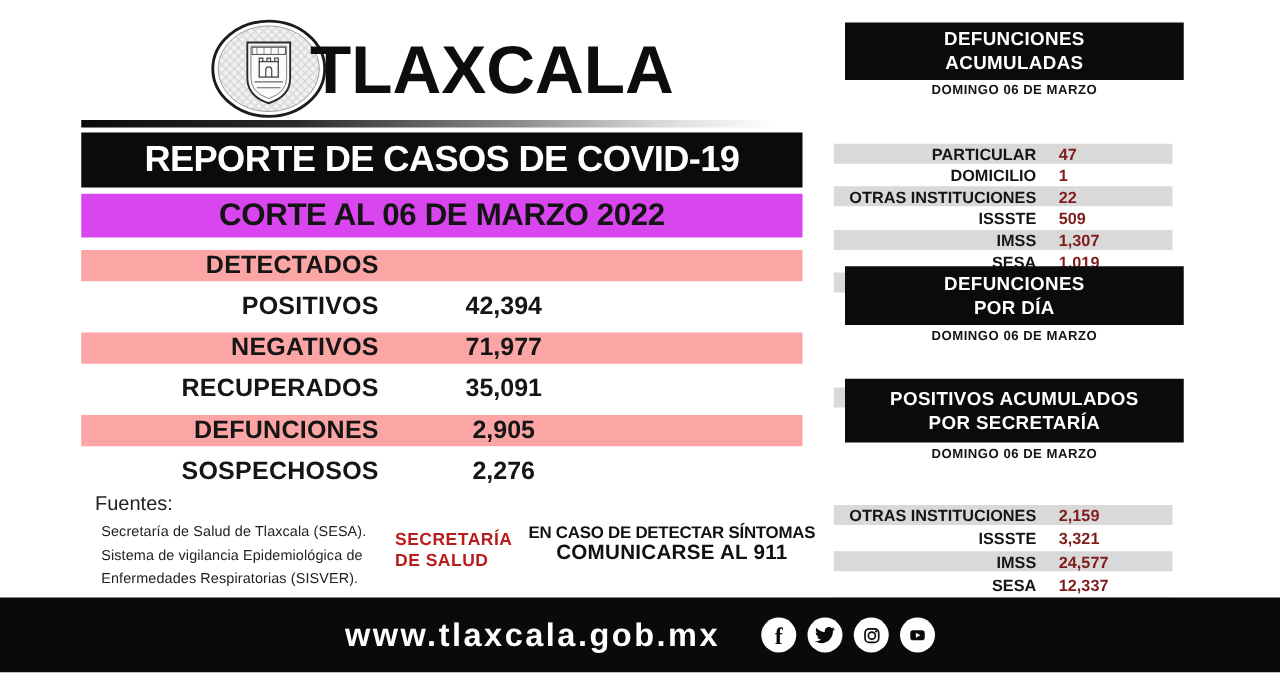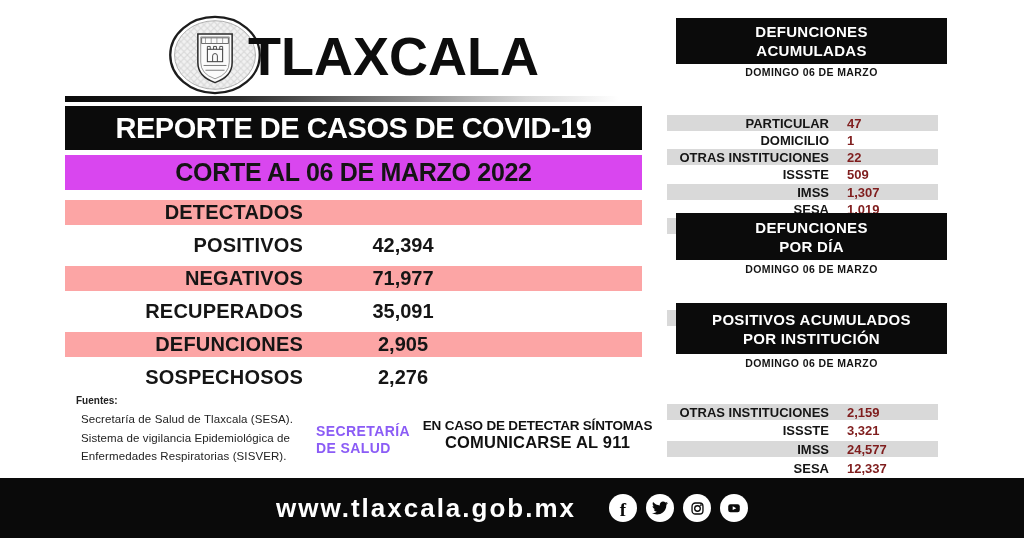--- a/index.html
+++ b/index.html
@@ -27,25 +27,25 @@
   .stat-row.gray { background:#fca5a5; }
   .stat-label { position:absolute; left:0; top:0; width:238px; height:25px;
     display:flex; align-items:center; justify-content:flex-end;
     font-size:20px; font-weight:bold; color:#151515; letter-spacing:0.2px; }
   .stat-value { position:absolute; left:272px; top:0; width:132px; height:25px;
     display:flex; align-items:center; justify-content:center;
     font-size:20px; font-weight:bold; color:#151515; }
 
   
   .sources { position:absolute; left:76px; top:395px; color:#222222; }
-  .sources .src-head { font-size:10px; font-weight:bold; margin-bottom:7px; }
+  .sources .src-head { font-size:16px; font-weight:normal; margin-bottom:7px; }
   .sources .src-line { font-size:11.5px; margin-left:5px; margin-bottom:6.5px; letter-spacing:0.1px; }
 
   .secretaria { position:absolute; left:316px; top:423px; font-size:14px; font-weight:bold;
-    color:#8b5cf6; line-height:17px; letter-spacing:0.4px; }
+    color:#b91c1c; line-height:17px; letter-spacing:0.4px; }
 
   .notice { position:absolute; left:420px; top:418px; width:235px; text-align:center; color:#111111; }
   .notice .notice-l1 { font-size:13.5px; font-weight:bold; letter-spacing:-0.2px; white-space:nowrap; }
   .notice .notice-l2 { font-size:16.5px; font-weight:bold; margin-top:0; letter-spacing:0.2px; }
 
   
   .side-box { position:absolute; left:676px; width:271px; background:#0b0b0b; color:#ffffff;
     display:flex; flex-direction:column; align-items:center; justify-content:center;
     font-weight:bold; text-align:center; }
   .side-box .tl { font-size:15px; line-height:19px; letter-spacing:0.3px; white-space:nowrap; }
@@ -188,21 +188,21 @@
     <div class="tl">DEFUNCIONES</div>
     <div class="tl">POR DÍA</div>
   </div>
   <div class="side-date" style="top:263px">DOMINGO 06 DE MARZO</div>
   <div class="side-row gray single" style="top:282px">
     <div class="sr-single">0</div>
   </div>
 
   <div class="side-box" style="top:303px;height:51px">
     <div class="tl">POSITIVOS ACUMULADOS</div>
-    <div class="tl">POR INSTITUCIÓN</div>
+    <div class="tl">POR SECRETARÍA</div>
   </div>
   <div class="side-date" style="top:357px">DOMINGO 06 DE MARZO</div>
 
   <div class="side-row gray" style="top:376px">
     <div class="sr-label">OTRAS INSTITUCIONES</div>
     <div class="sr-value">2,159</div>
   </div>
   <div class="side-row" style="top:394px">
     <div class="sr-label">ISSSTE</div>
     <div class="sr-value">3,321</div>

